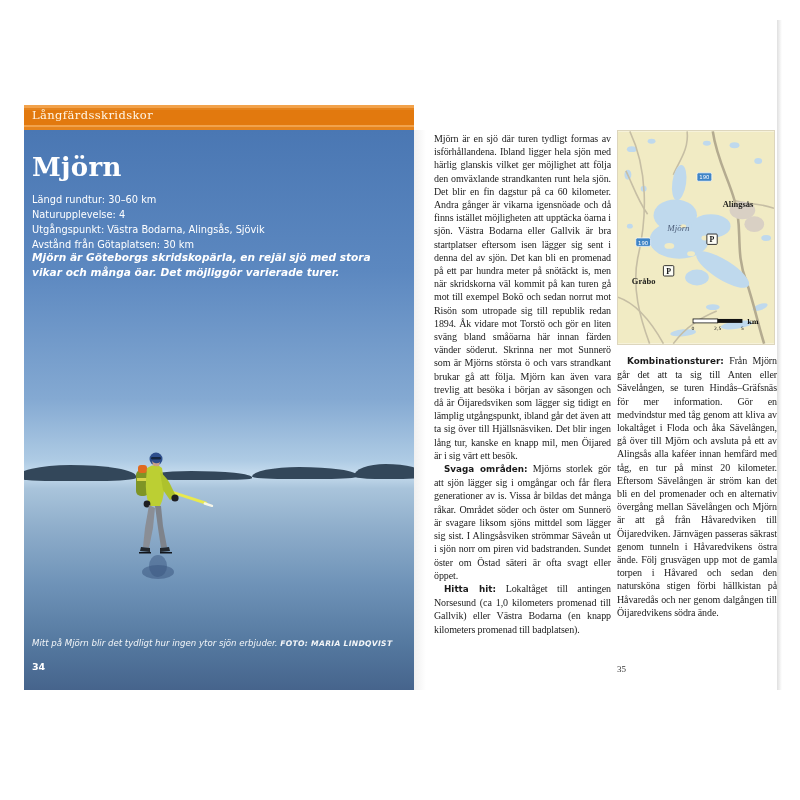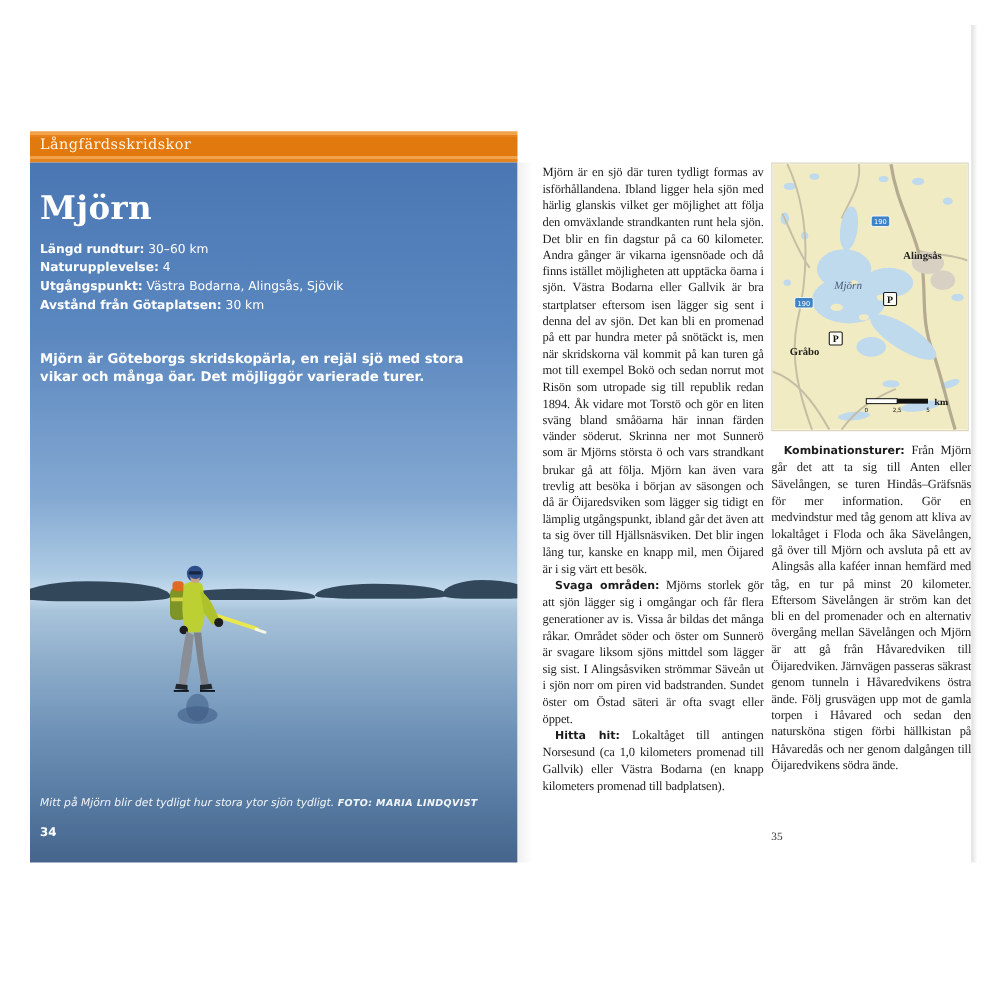--- a/index.html
+++ b/index.html
@@ -12,23 +12,23 @@
     background:linear-gradient(180deg,#F2A24B 0 3px,#E5841E 3px 5px,#E2790E 5px 20px,#F2A24B 20px 22px,#E5841E 22px 25px);
     color:#FFF6E8;font-family:"DejaVu Serif",serif;font-weight:normal;font-size:11.5px;
     letter-spacing:.4px;line-height:21px;padding-left:8px;box-sizing:border-box;}
   #photo{left:24px;top:130px;width:390px;height:560px;overflow:hidden;
     background:linear-gradient(180deg,#4A77B3 0%,#5C88C0 25%,#84A9D2 48%,#AECBE4 59%,#C6DCEE 61.5%,
       #A9C4DB 64%,#8FAECB 71%,#6F93B8 81%,#54789F 92%,#46648C 100%);}
   .island{position:absolute;background:#33475A;border-radius:45% 55% 30% 30%/80% 70% 20% 20%;}
   #ttl{left:8px;top:22px;color:#fff;font-family:"DejaVu Serif",serif;font-weight:bold;
     font-size:26px;letter-spacing:.3px;}
   #facts{left:8px;top:62px;color:#fff;font-family:"DejaVu Sans",sans-serif;font-size:9.8px;line-height:15px;}
-  #facts .fl{font-weight:bold;}
-  #intro{left:8px;top:150px;width:340px;color:#fff;font-family:"DejaVu Sans",sans-serif;
-    font-weight:bold;font-size:10.6px;line-height:15px;}
+  #facts .fl{font-weight:normal;}
+  #intro{left:8px;top:120px;width:340px;color:#fff;font-family:"DejaVu Sans",sans-serif;
+    font-weight:bold;font-style:italic;font-size:10.6px;line-height:15px;}
   #caption{left:8px;top:508px;width:376px;color:#f2f5f8;font-style:italic;
     font-family:"DejaVu Sans",sans-serif;font-size:8.6px;}
   #caption .credit{font-style:italic;font-size:7.6px;letter-spacing:.3px;font-weight:bold;}
   #pn-left{left:8px;top:531px;color:#fff;font-family:"DejaVu Sans",sans-serif;font-weight:bold;font-size:9.5px;}
   #skater{left:92px;top:318px;}
   #edge-shadow{left:777px;top:20px;width:5px;height:670px;
     background:linear-gradient(90deg,#d8d8d8,#ffffff);opacity:.8;}
   #gutter-shadow{left:414px;top:130px;width:12px;height:560px;
     background:linear-gradient(90deg,#e9e9e9,#ffffff);opacity:.7;}
 
@@ -96,21 +96,21 @@
   <div id="facts" class="abs">
     <div class="fact"><span class="fl">Längd rundtur:</span> <span>30–60 km</span></div>
     <div class="fact"><span class="fl">Naturupplevelse:</span> <span>4</span></div>
     <div class="fact"><span class="fl">Utgångspunkt:</span> <span>Västra Bodarna, Alingsås, Sjövik</span></div>
     <div class="fact"><span class="fl">Avstånd från Götaplatsen:</span> <span>30 km</span></div>
   </div>
 
   <div id="intro" class="abs">Mjörn är Göteborgs skridskopärla, en rejäl sjö med stora vikar och många öar. Det möjliggör varierade turer.</div>
 
   <div id="caption" class="abs">
-    <span>Mitt på Mjörn blir det tydligt hur stora ytor sjön tydligt.</span>
+    <span>Mitt på Mjörn blir det tydligt hur ingen ytor sjön erbjuder.</span>
     <span class="credit">FOTO: MARIA LINDQVIST</span>
   </div>
 
   <div id="pn-left" class="abs">34</div>
 </div>
 
 <div id="gutter-shadow" class="abs"></div>
 <div id="edge-shadow" class="abs"></div>
 
 <div id="col1" class="abs col">

